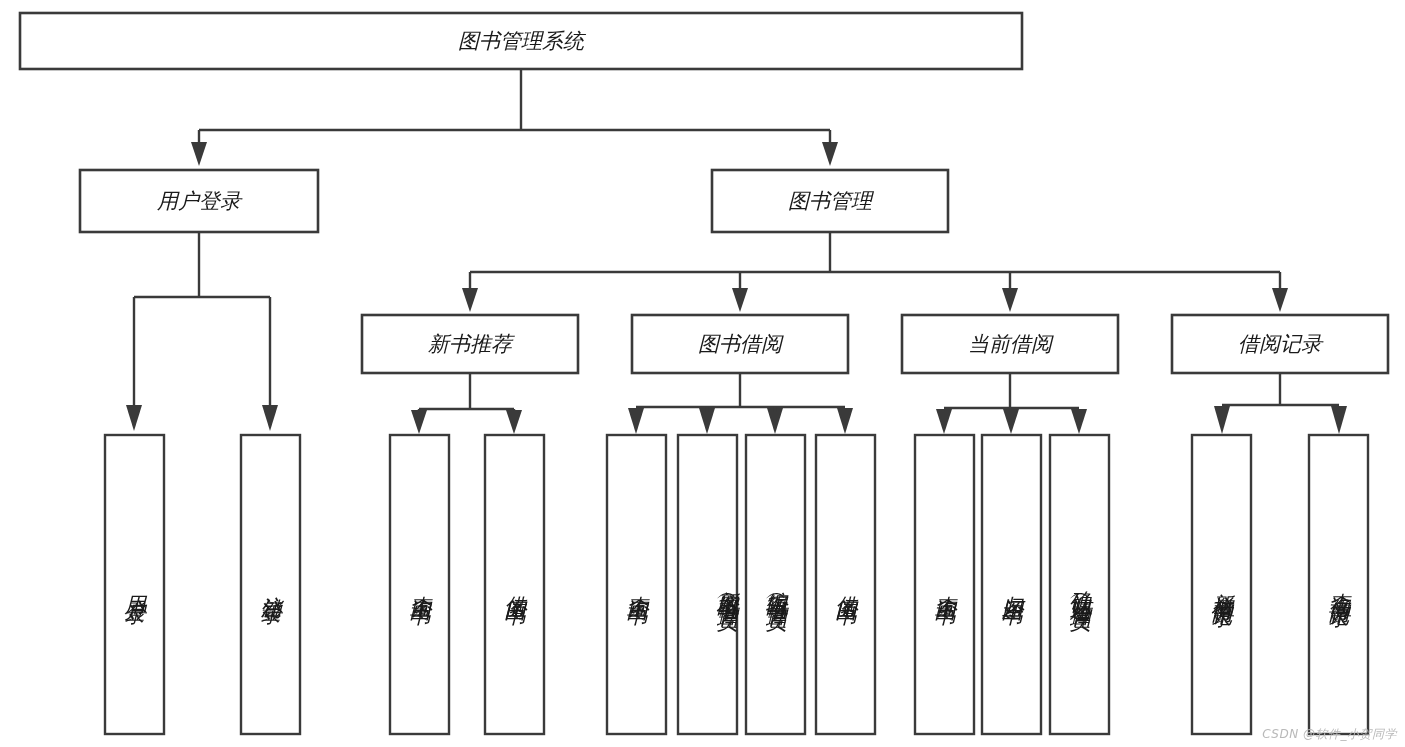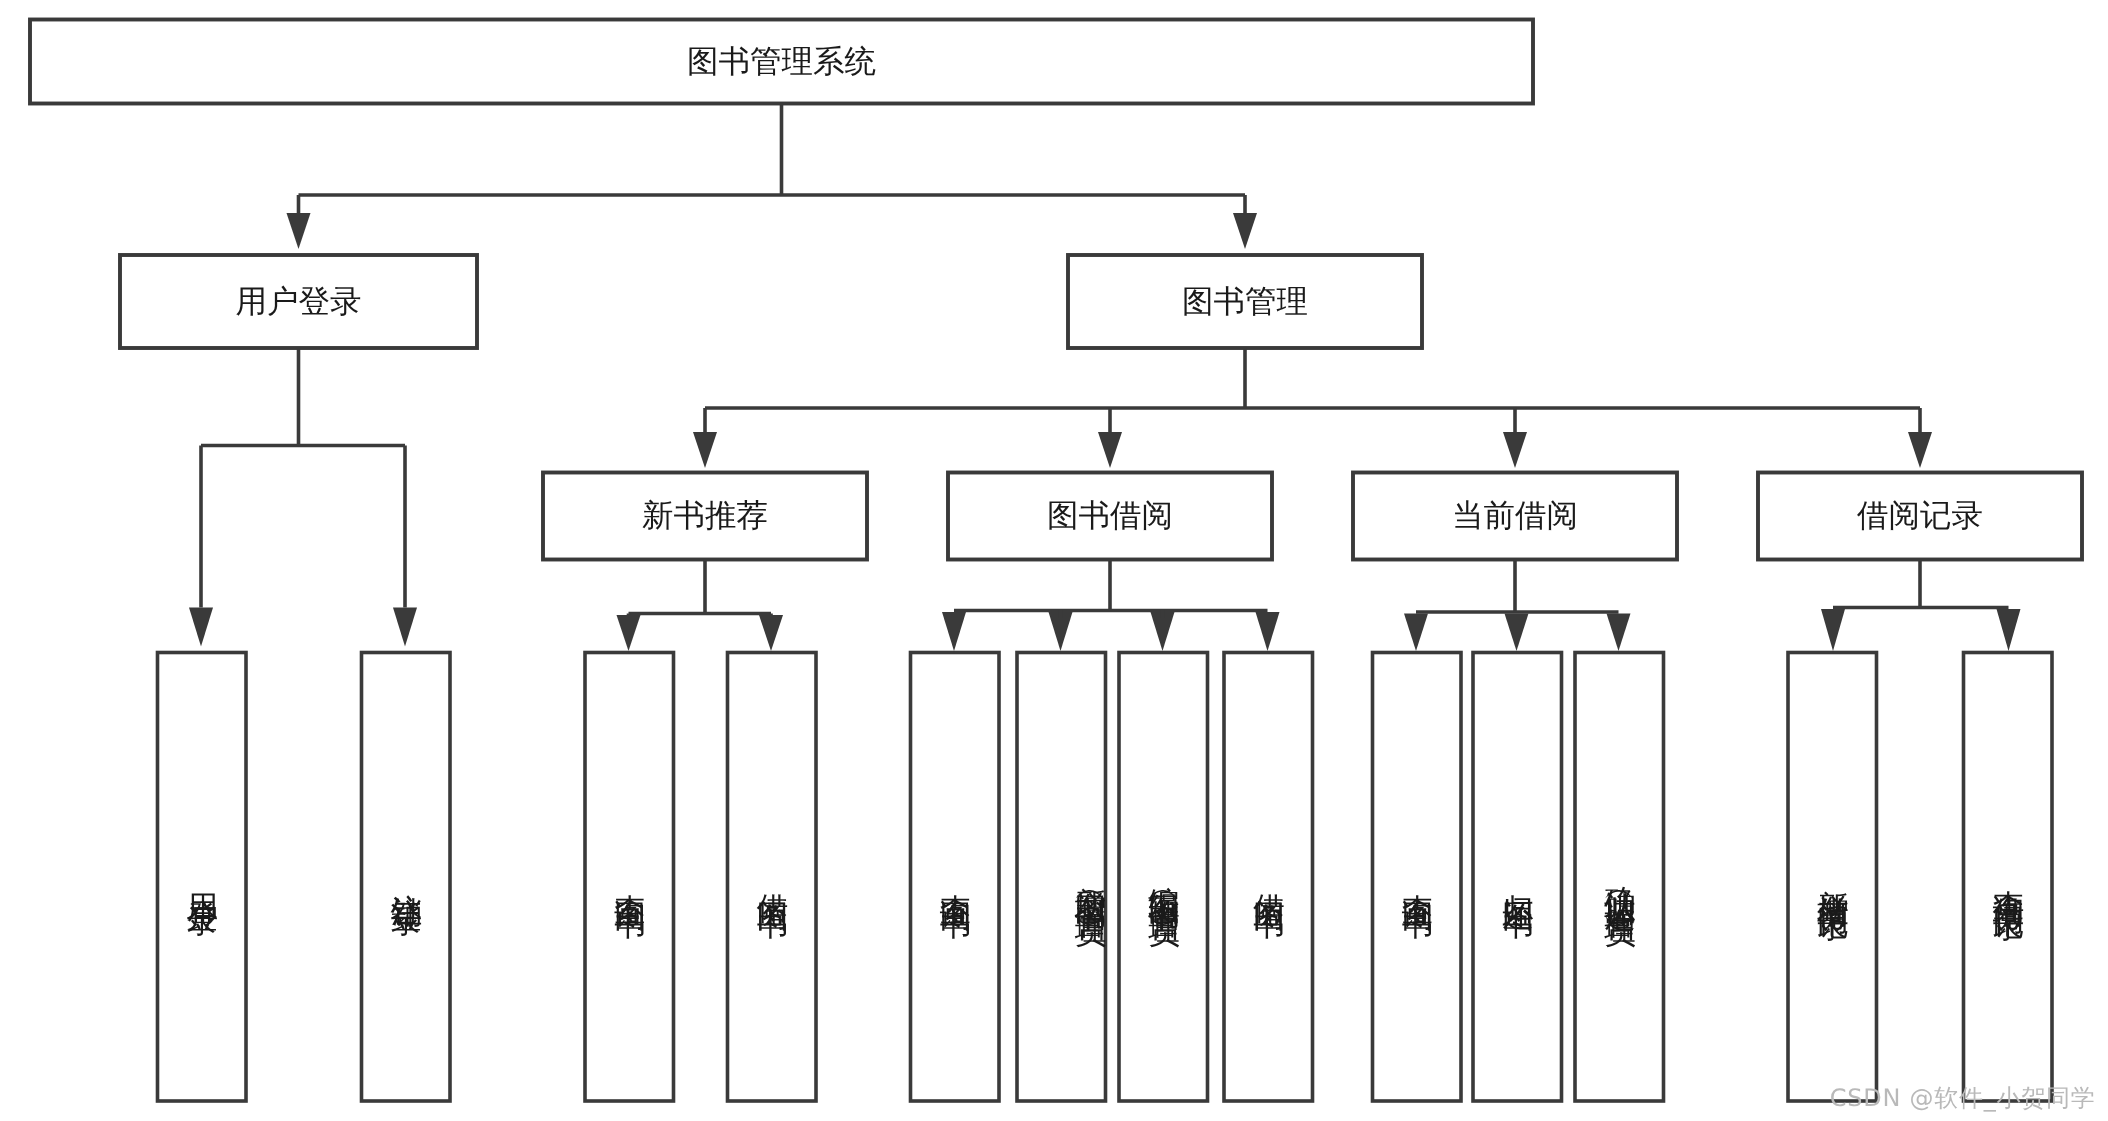--- a/index.html
+++ b/index.html
@@ -12,20 +12,21 @@
     width: 1405px;
     height: 747px;
     overflow: hidden;
     font-family: "DejaVu Sans", "Liberation Sans", sans-serif;
   }
   #diagram-root {
     position: relative;
     width: 1405px;
     height: 747px;
     background: #ffffff;
+    font-style: italic;
   }
   svg#tree-svg {
     position: absolute;
     left: 0;
     top: 0;
     width: 1405px;
     height: 747px;
   }
   .node-box {
     fill: #ffffff;
@@ -66,21 +67,21 @@
     letter-spacing: 3px;
     white-space: nowrap;
     text-align: center;
     pointer-events: none;
   }
   .watermark {
     position: absolute;
     right: 8px;
     bottom: 4px;
     font-family: "DejaVu Sans", "Liberation Sans", sans-serif;
-    font-size: 16px;
+    font-size: 12px;
     color: #b9b9b9;
     white-space: nowrap;
     letter-spacing: 0.5px;
   }
 </style>
 </head>
 <body>
 
 <div id="diagram-root">
 

